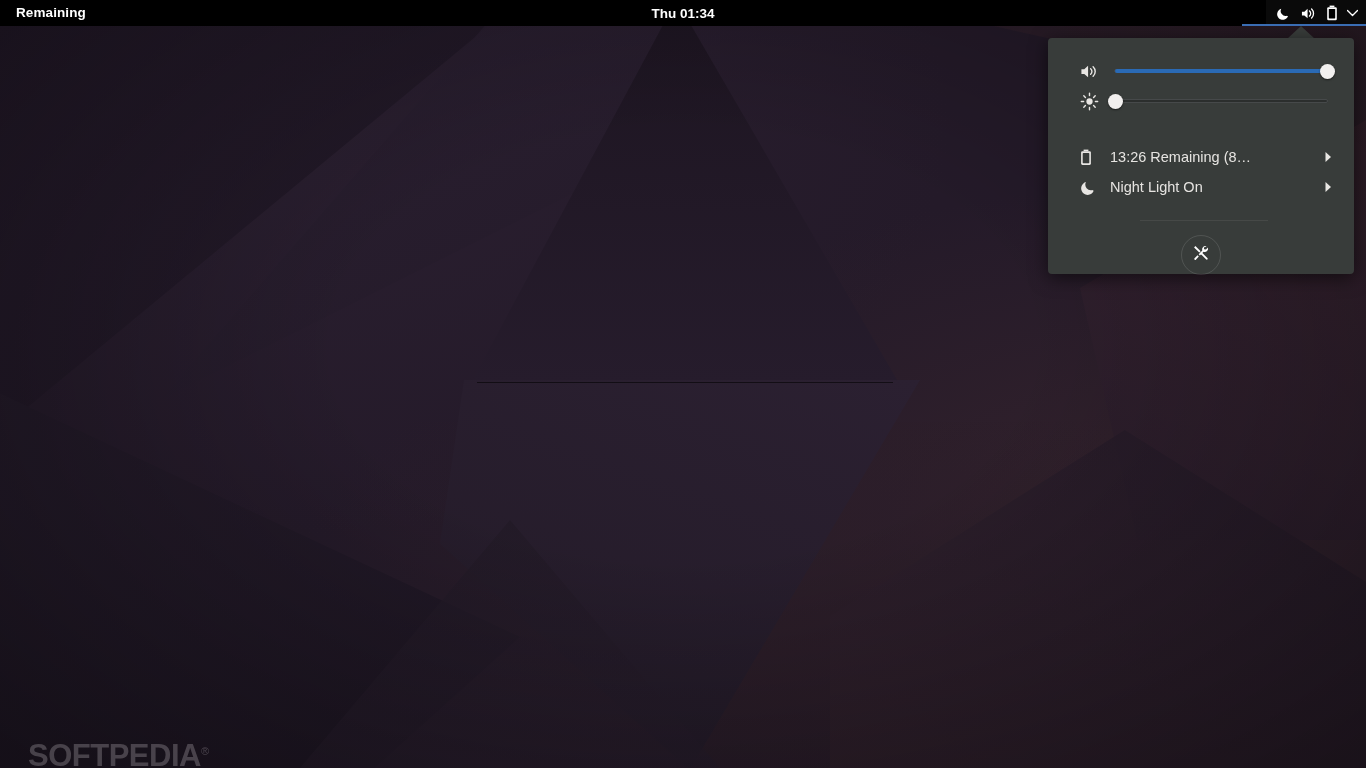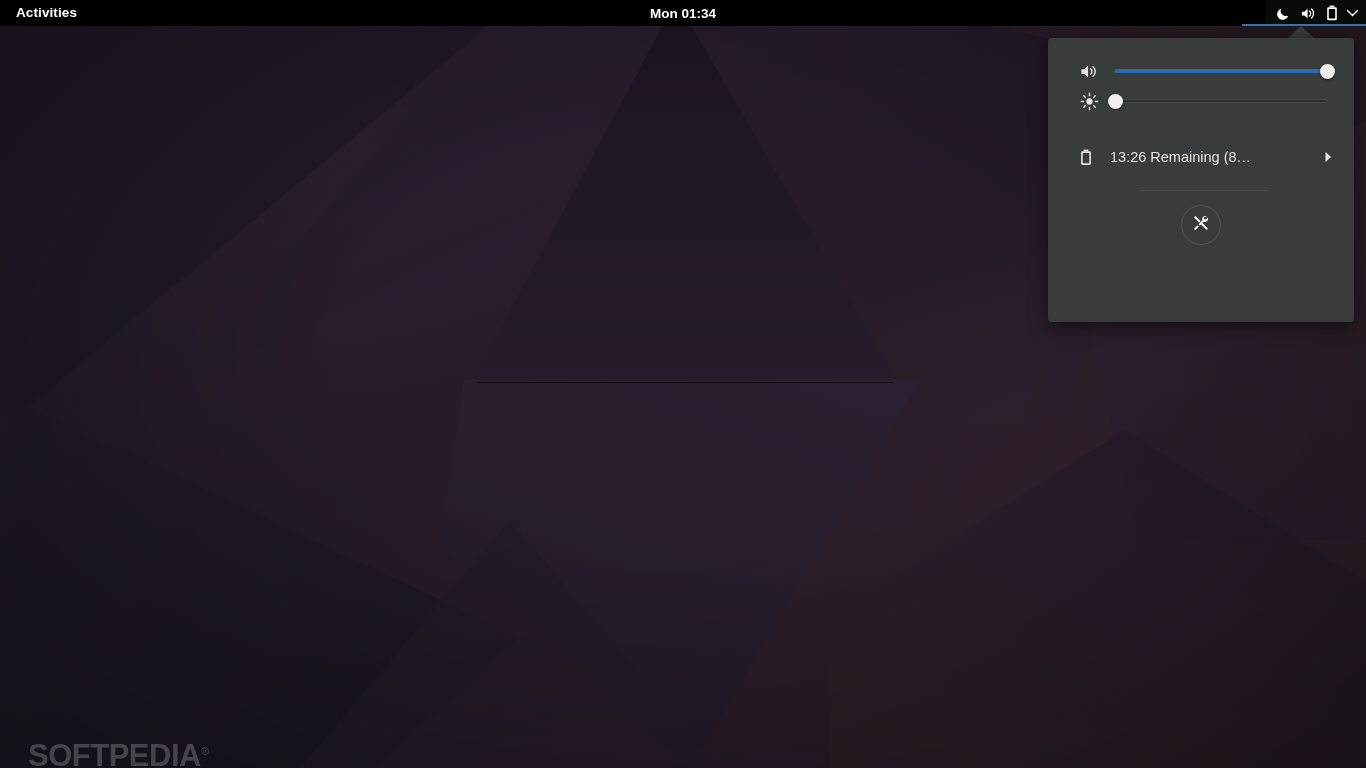--- a/index.html
+++ b/index.html
@@ -109,21 +109,21 @@
     width:0; height:0;
     border-left:14px solid transparent;
     border-right:14px solid transparent;
     border-bottom:13px solid #383c3a;
     z-index:60;
   }
 
   
   #sysmenu {
     position:absolute; left:1048px; top:38px;
-    width:306px; height:284px;
+    width:306px; height:236px;
     background:#383c3a;
     border-radius:4px;
     box-shadow:0 4px 18px rgba(0,0,0,.55);
     z-index:61;
     padding:18px 0 0 0;
     color:#e8e6e3;
   }
 
   .slider-row {
     display:flex; align-items:center;
@@ -206,23 +206,23 @@
   <div class="facet seam"></div>
 
   <div class="vignette"></div>
 </div>
 
 <div id="watermark">
   <span>SOFTPEDIA</span><span class="reg">®</span>
 </div>
 
 <div id="topbar">
-  <div id="activities">Activities</div>
-
-  <div id="clock">Mon 01:34</div>
+  <div id="activities">Remaining</div>
+
+  <div id="clock">Thu 01:34</div>
 
   <div id="tray" class="active">
     <span>
       <svg width="15" height="15" viewBox="0 0 16 16">
         <path d="M11.6 10.4A5.2 5.2 0 0 1 5.6 3 6 6 0 1 0 12.8 11a5.3 5.3 0 0 1-1.2-.6z" fill="#ffffff"></path>
       </svg>
     </span>
     <span>
       <svg width="17" height="15" viewBox="0 0 18 16">
         <path d="M2 6h2.6L8 3v10L4.6 10H2z" fill="#ffffff"></path>
@@ -291,20 +291,33 @@
         </svg>
       </span>
       <span class="mlabel">13:26 Remaining (8…</span>
       <span class="mchev">
         <svg width="8" height="12" viewBox="0 0 8 12">
           <path d="M1.5 1 L7 6 L1.5 11 Z" fill="#e8e6e3"></path>
         </svg>
       </span>
     </div>
 
+    <div class="menu-item">
+      <span class="micon">
+        <svg width="17" height="17" viewBox="0 0 17 17">
+          <path d="M12.4 11.1A5.6 5.6 0 0 1 6 3.1 6.5 6.5 0 1 0 13.7 11.8a5.7 5.7 0 0 1-1.3-.7z" fill="#e8e6e3"></path>
+        </svg>
+      </span>
+      <span class="mlabel">Night Light On</span>
+      <span class="mchev">
+        <svg width="8" height="12" viewBox="0 0 8 12">
+          <path d="M1.5 1 L7 6 L1.5 11 Z" fill="#e8e6e3"></path>
+        </svg>
+      </span>
+    </div>
 
   </div>
 
   <div class="separator"></div>
 
   <div class="action-row">
     <div class="settings-btn">
       <span>
         <svg width="20" height="20" viewBox="0 0 20 20">
 

